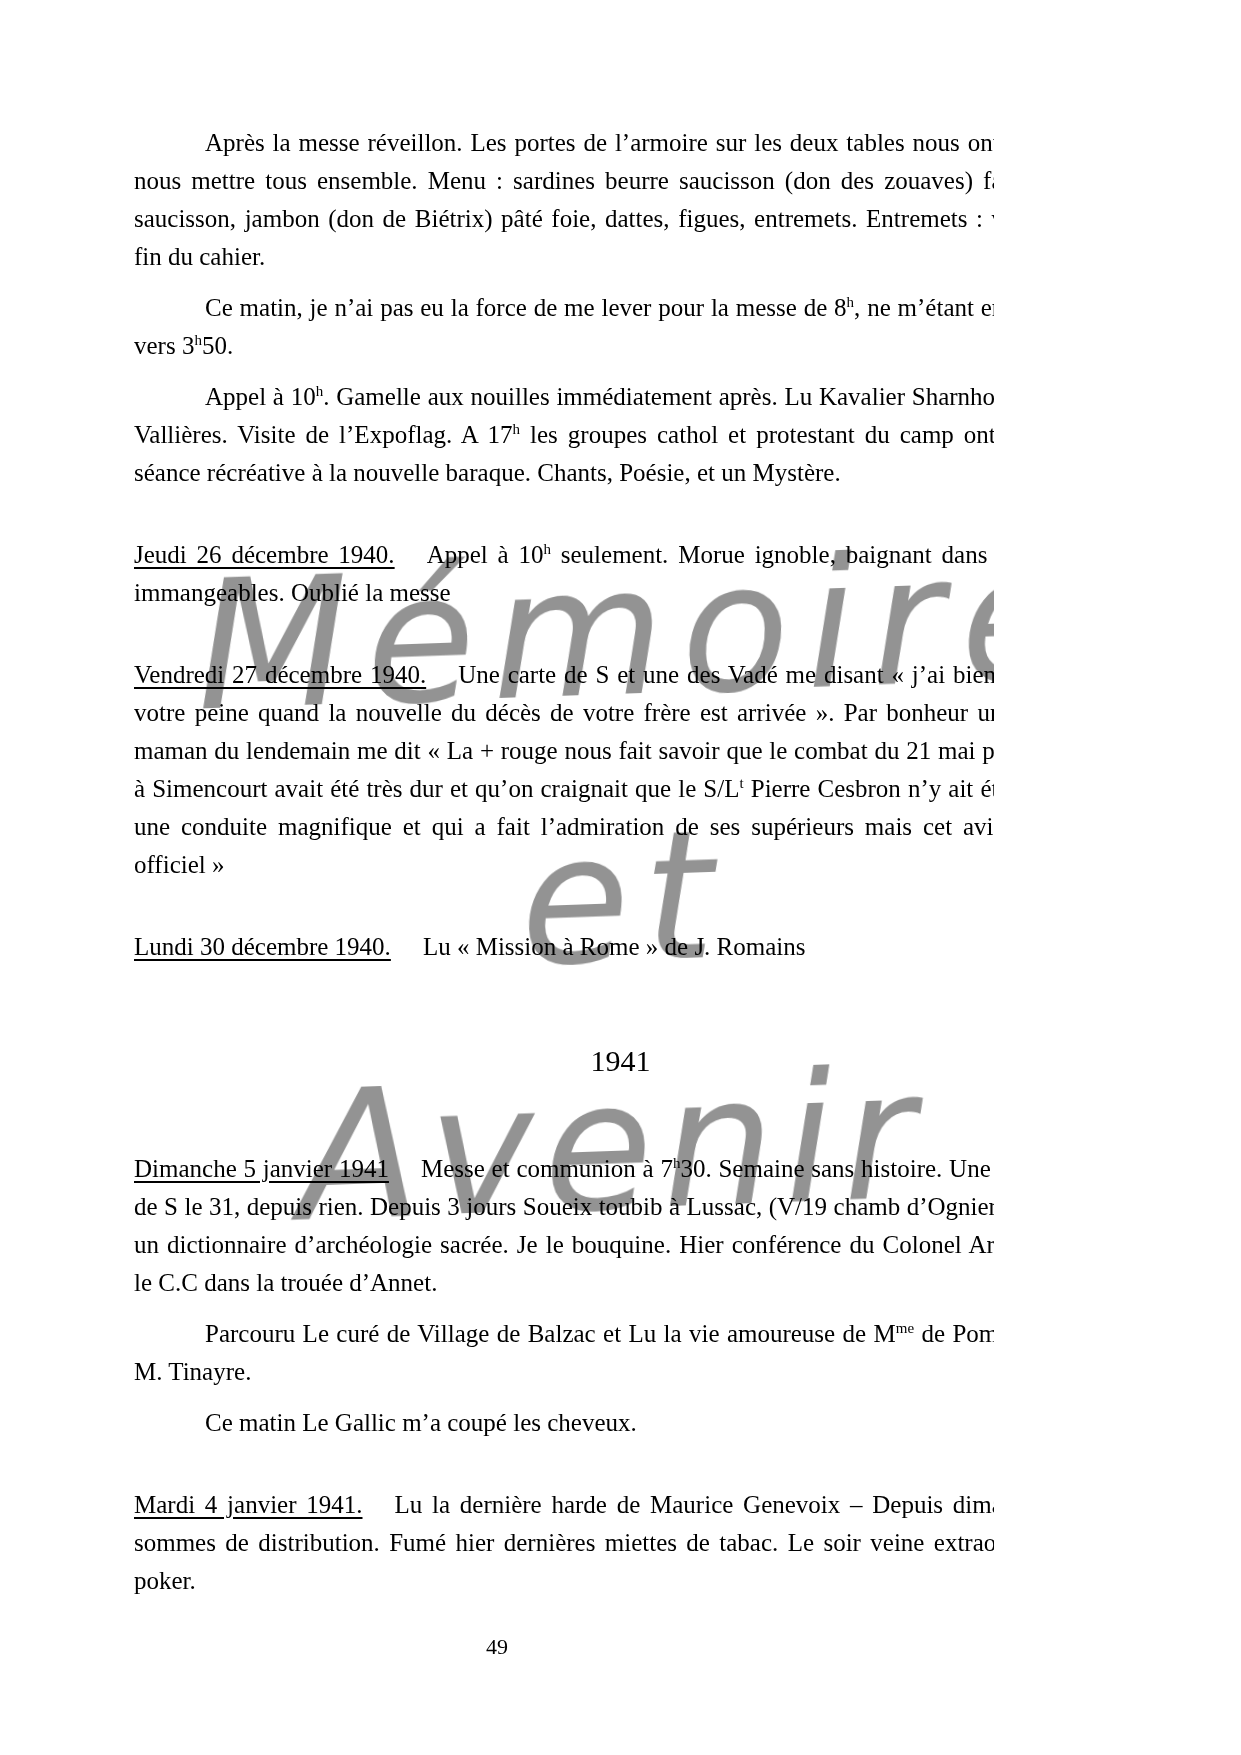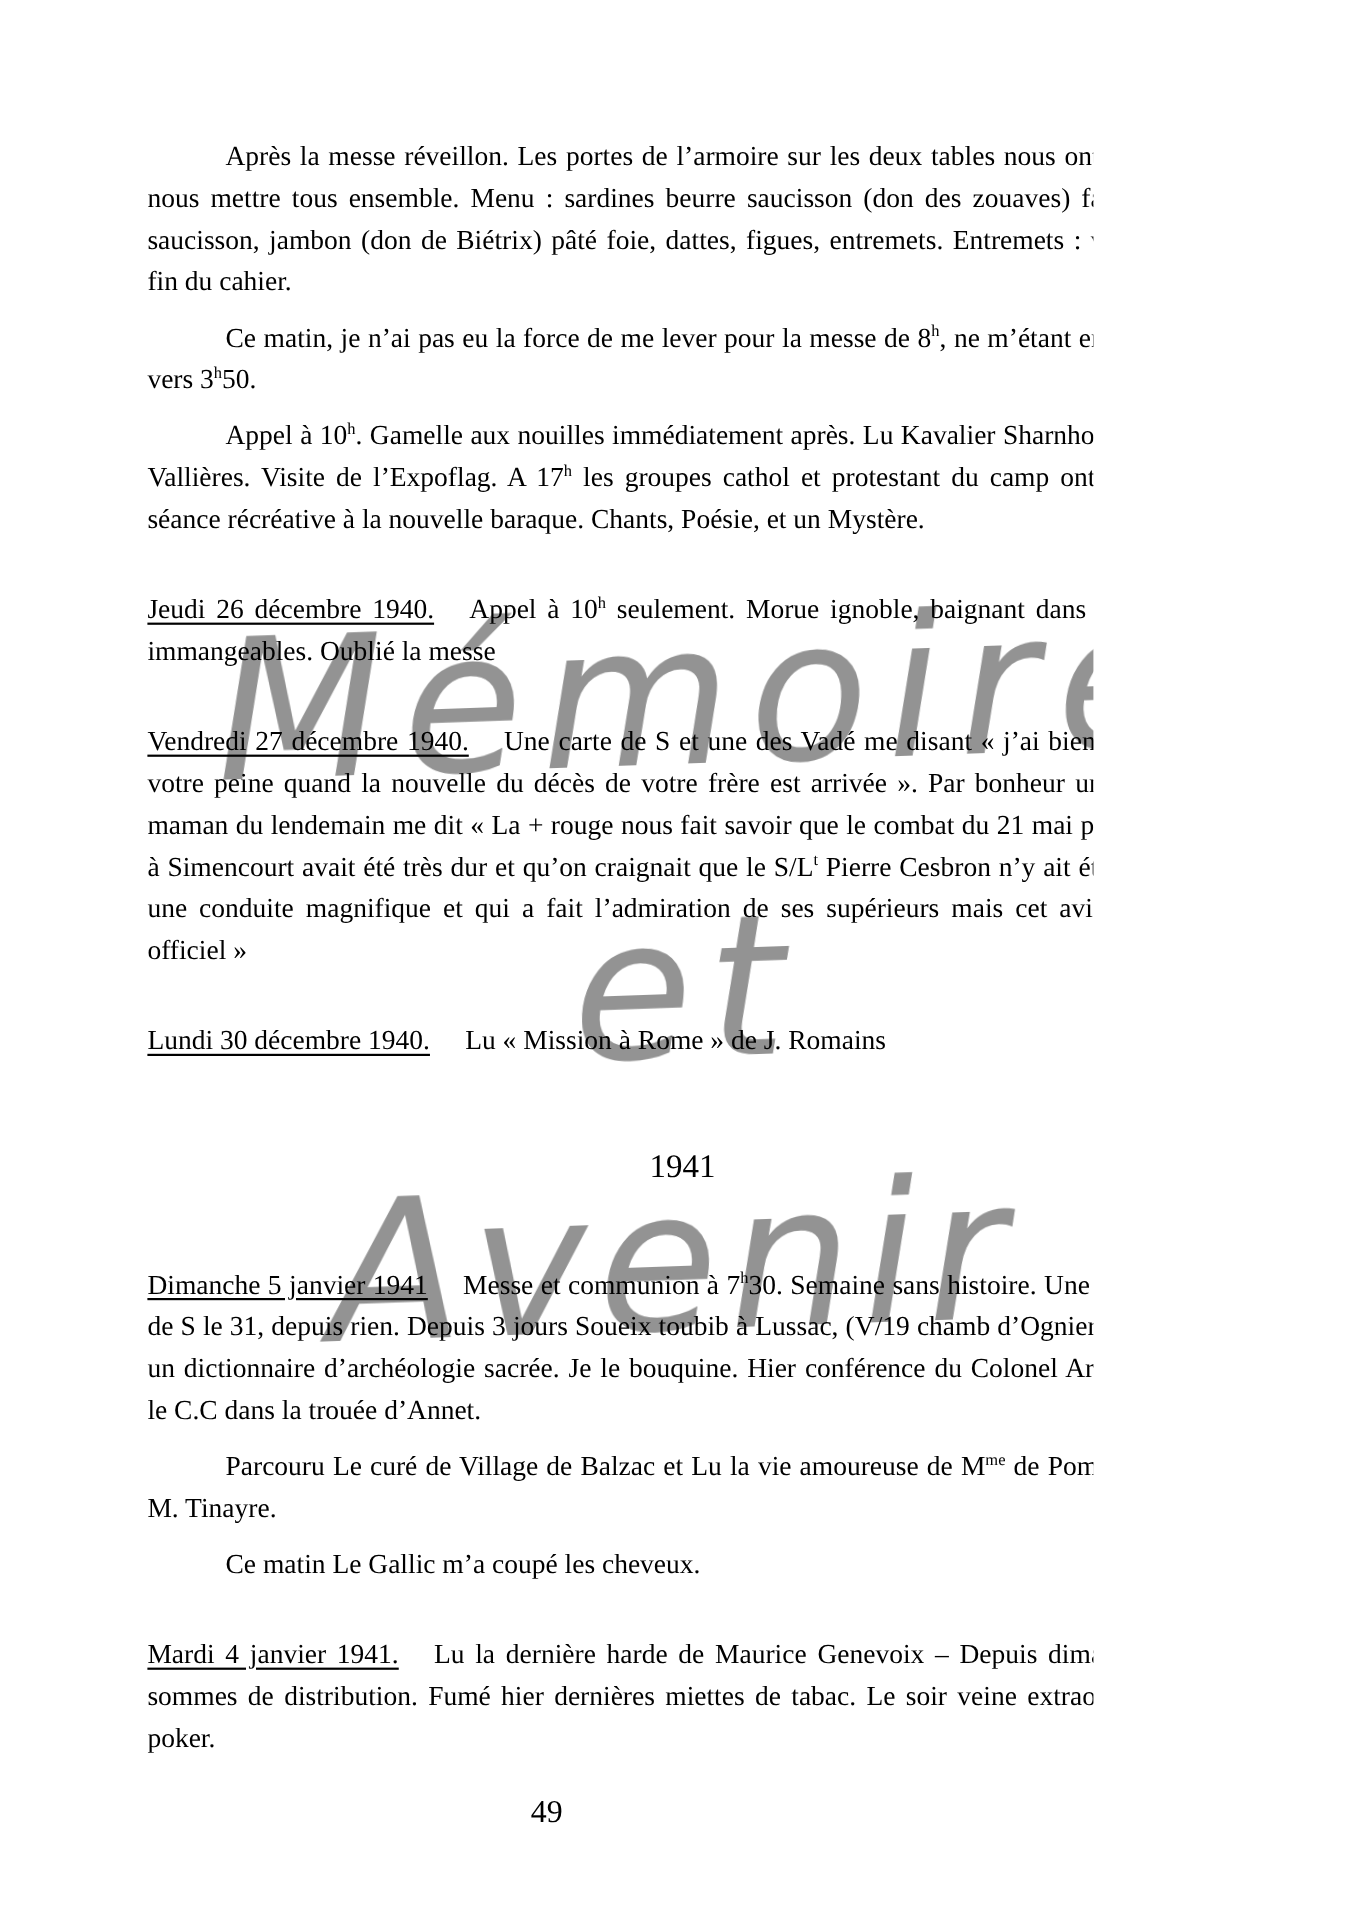--- a/index.html
+++ b/index.html
@@ -47,21 +47,21 @@
   }
   .wm-1 { left: 196px; top: 528px; font-size: 178px; letter-spacing: 16px; transform: rotate(-2deg); }
   .wm-2 { left: 520px; top: 795px; font-size: 178px; letter-spacing: 14px; transform: rotate(-2deg); }
   .wm-3 { left: 298px; top: 1043px; font-size: 178px; letter-spacing: 9px; transform: rotate(-2deg); }
   .footer {
     position: absolute;
     top: 1633px;
     left: 0;
     width: 100%;
     text-align: center;
-    font-size: 29px;
+    font-size: 22px;
     line-height: 28px;
   }
 </style>
 </head>
 <body>
 
 <div class="page">
   <div class="content">
       <p class="indent"><span class="text">Après la messe réveillon. Les portes de l’armoire sur les deux tables nous ont permis de nous mettre tous ensemble. Menu : sardines beurre saucisson (don des zouaves) fayots singe saucisson, jambon (don de Biétrix) pâté foie, dattes, figues, entremets. Entremets : voir recette fin du cahier.</span></p>
       <p class="indent"><span class="text">Ce matin, je n’ai pas eu la force de me lever pour la messe de 8</span><span class="sup">h</span><span class="text">, ne m’étant endormi que vers 3</span><span class="sup">h</span><span class="text">50.</span></p>

